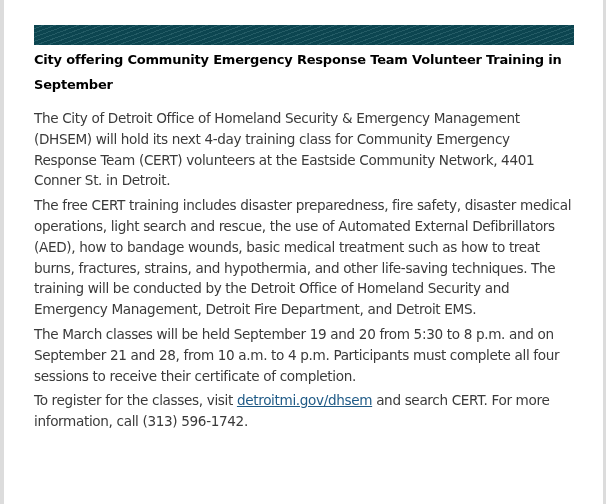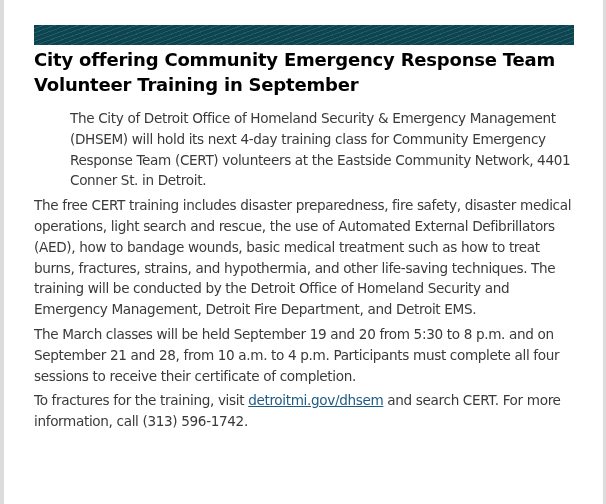--- a/index.html
+++ b/index.html
@@ -13,44 +13,44 @@
   .article { position:absolute; left:34px; top:25px; width:540px; }
   .banner {
     height:20px; width:540px;
     background-color:#0c4550;
     background-image: repeating-linear-gradient(160deg, rgba(255,255,255,0.0) 0px, rgba(255,255,255,0.0) 3px, rgba(120,170,175,0.22) 3px, rgba(120,170,175,0.22) 4px);
   }
   .title {
     margin:2px 0 0 0;
     font-family:"DejaVu Sans", sans-serif;
     font-weight:bold;
-    font-size:18px;
+    font-size:13px;
     line-height:25px;
     color:#000000;
     letter-spacing:-0.2px;
   }
   .para {
     margin:12px 0 0 0;
     font-family:"DejaVu Sans", sans-serif;
     font-size:13.6px;
     line-height:20.8px;
     color:#3a3a3a;
     letter-spacing:-0.35px;
     word-spacing:0px;
   }
-  .para.first { margin-top:11px;margin-left:36px; }
+  .para.first { margin-top:11px; }
   .para + .para { margin-top:4px; }
   a.link { color:#1f5a86; text-decoration:underline; }
 </style>
 </head>
 <body>
 
 <div class="edge-left"></div>
 <div class="edge-right"></div>
 
 <div class="article">
   <div class="banner"></div>
   <h1 class="title">City offering Community Emergency Response Team Volunteer Training in September</h1>
   <p class="para first">The City of Detroit Office of Homeland Security &amp; Emergency Management (DHSEM) will hold its next 4-day training class for Community Emergency Response Team (CERT) volunteers at the Eastside Community Network, 4401 Conner St. in Detroit.</p>
   <p class="para">The free CERT training includes disaster preparedness, fire safety, disaster medical operations, light search and rescue, the use of Automated External Defibrillators (AED), how to bandage wounds, basic medical treatment such as how to treat burns, fractures, strains, and hypothermia, and other life-saving techniques. The training will be conducted by the Detroit Office of Homeland Security and Emergency Management, Detroit Fire Department, and Detroit EMS.</p>
   <p class="para">The March classes will be held September 19 and 20 from 5:30 to 8 p.m. and on September 21 and 28, from 10 a.m. to 4 p.m.  Participants must complete all four sessions to receive their certificate of completion.</p>
-  <p class="para"><span>To fractures for the training, visit </span><a class="link">detroitmi.gov/dhsem</a><span> and search CERT.  For more information, call (313) 596-1742.</span></p>
+  <p class="para"><span>To register for the classes, visit </span><a class="link">detroitmi.gov/dhsem</a><span> and search CERT.  For more information, call (313) 596-1742.</span></p>
 </div>
 
 </body></html>

